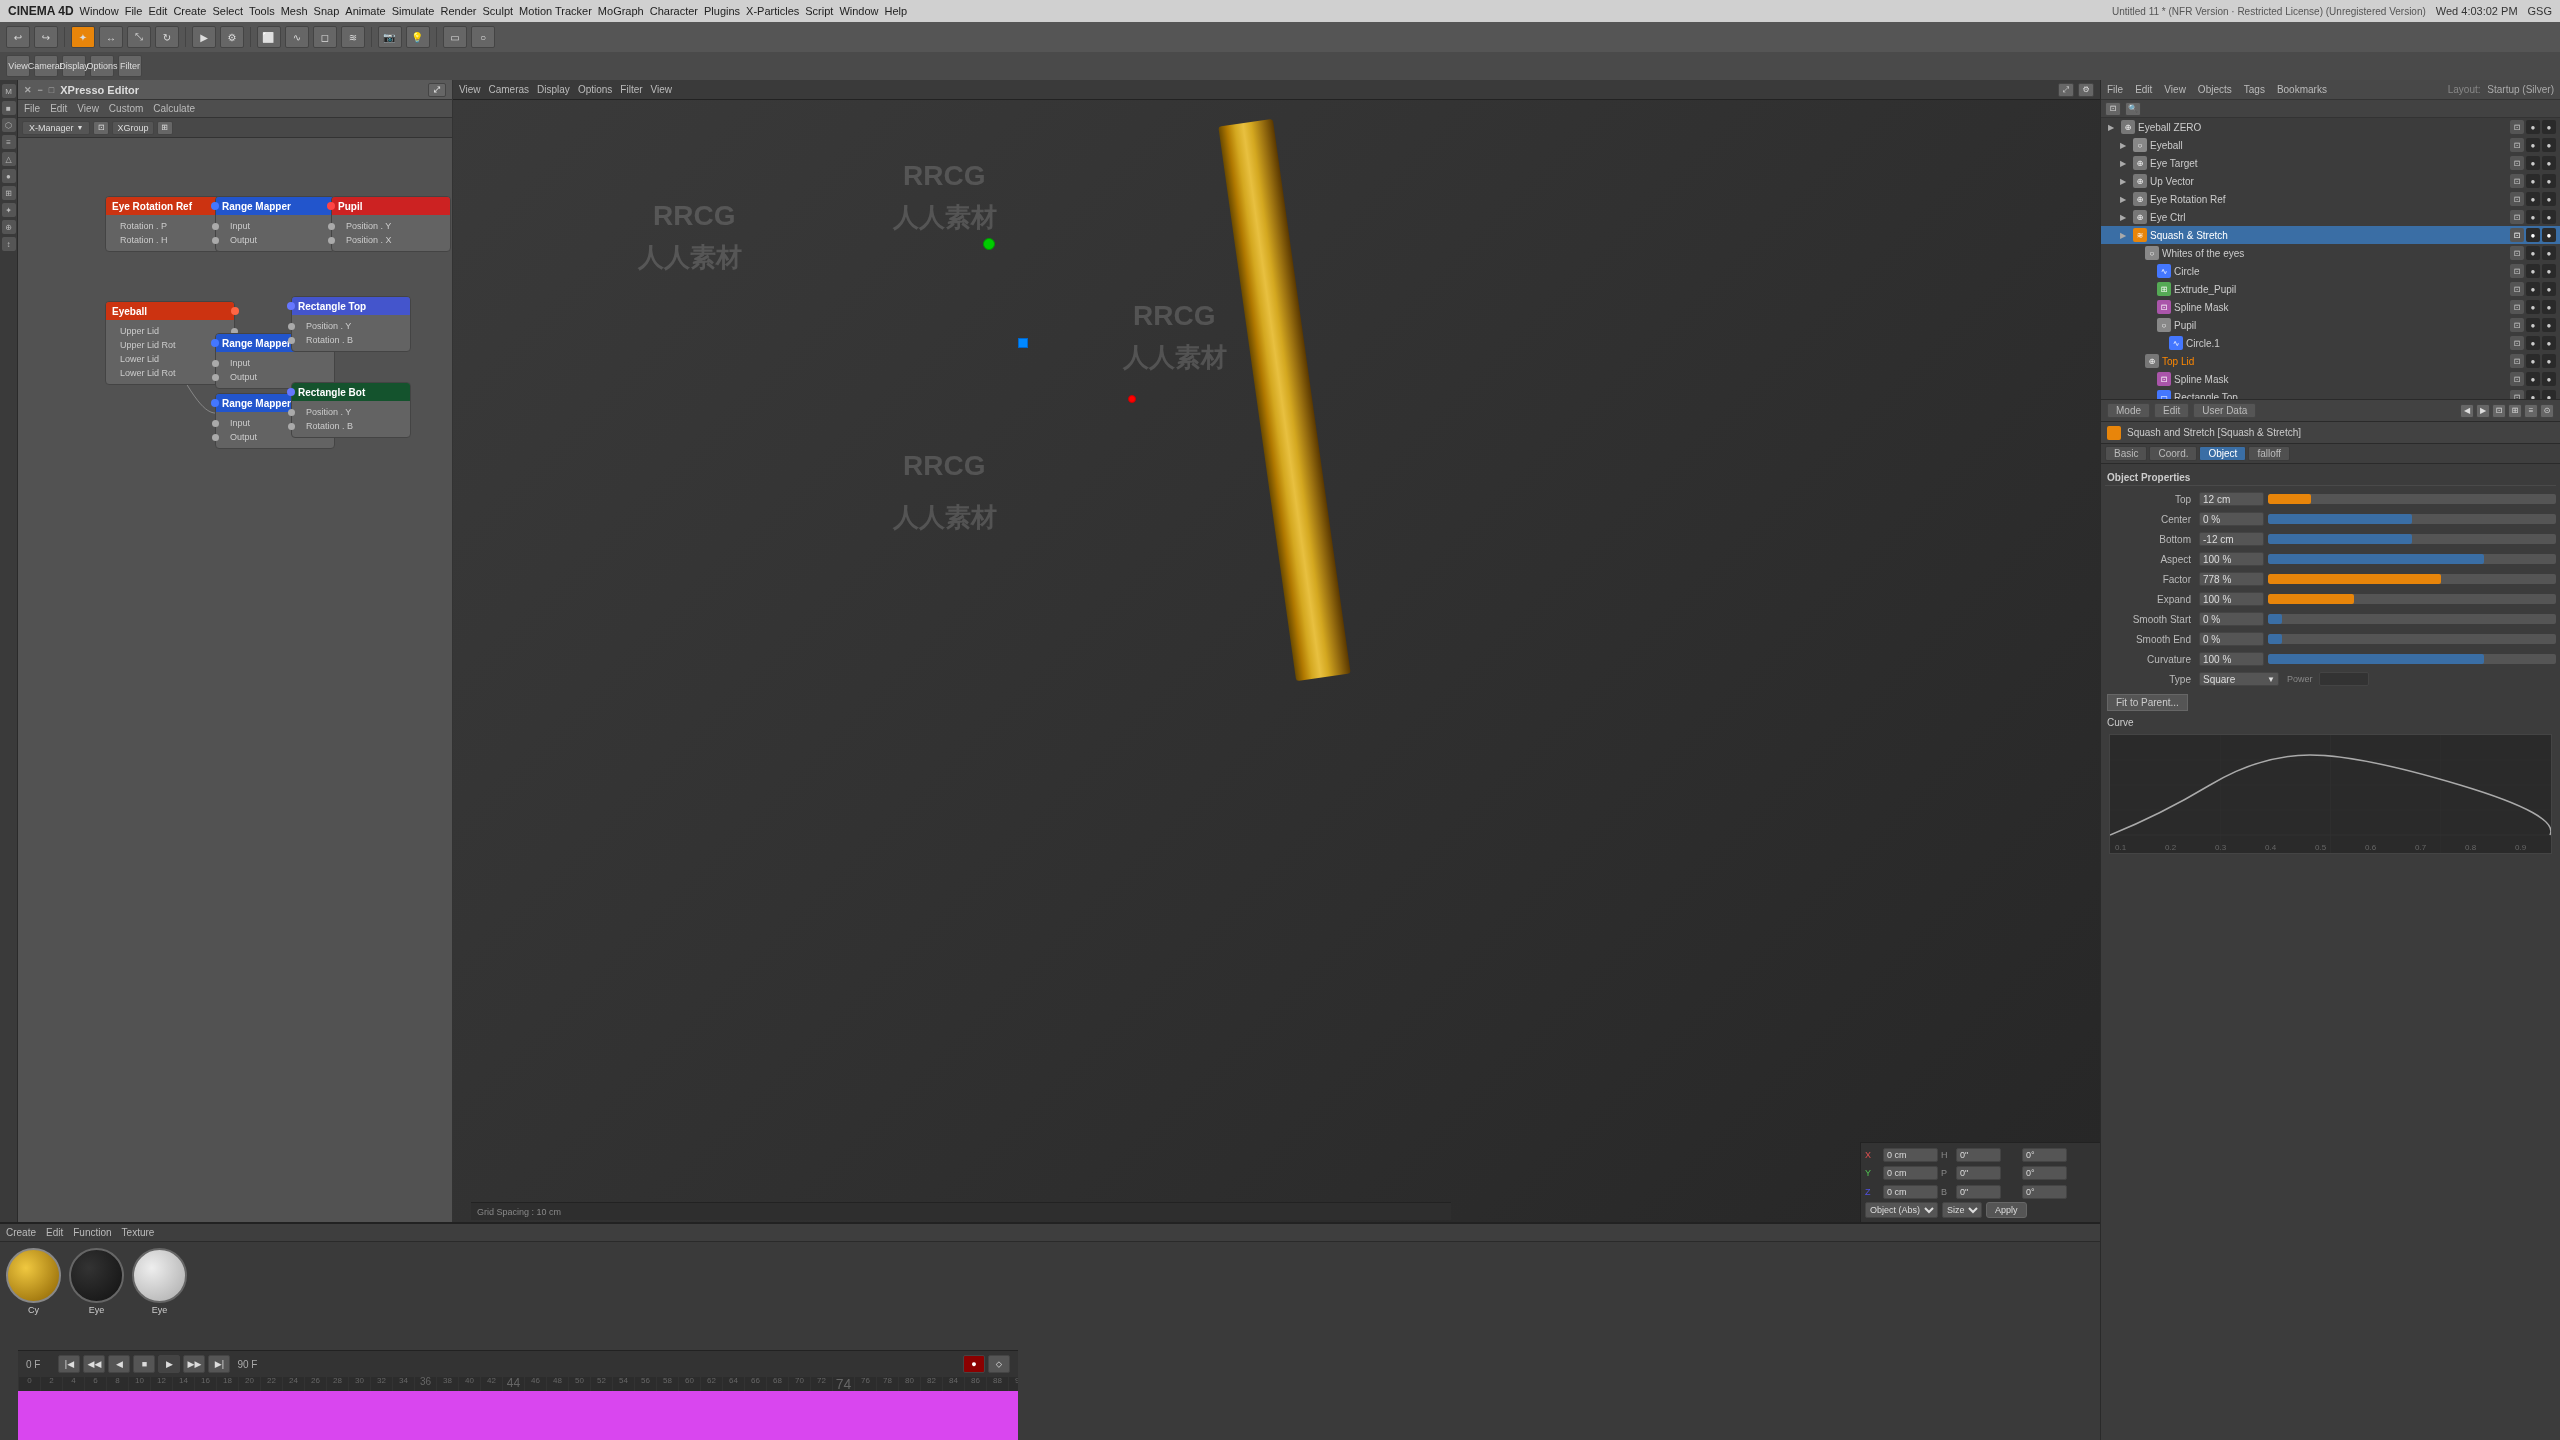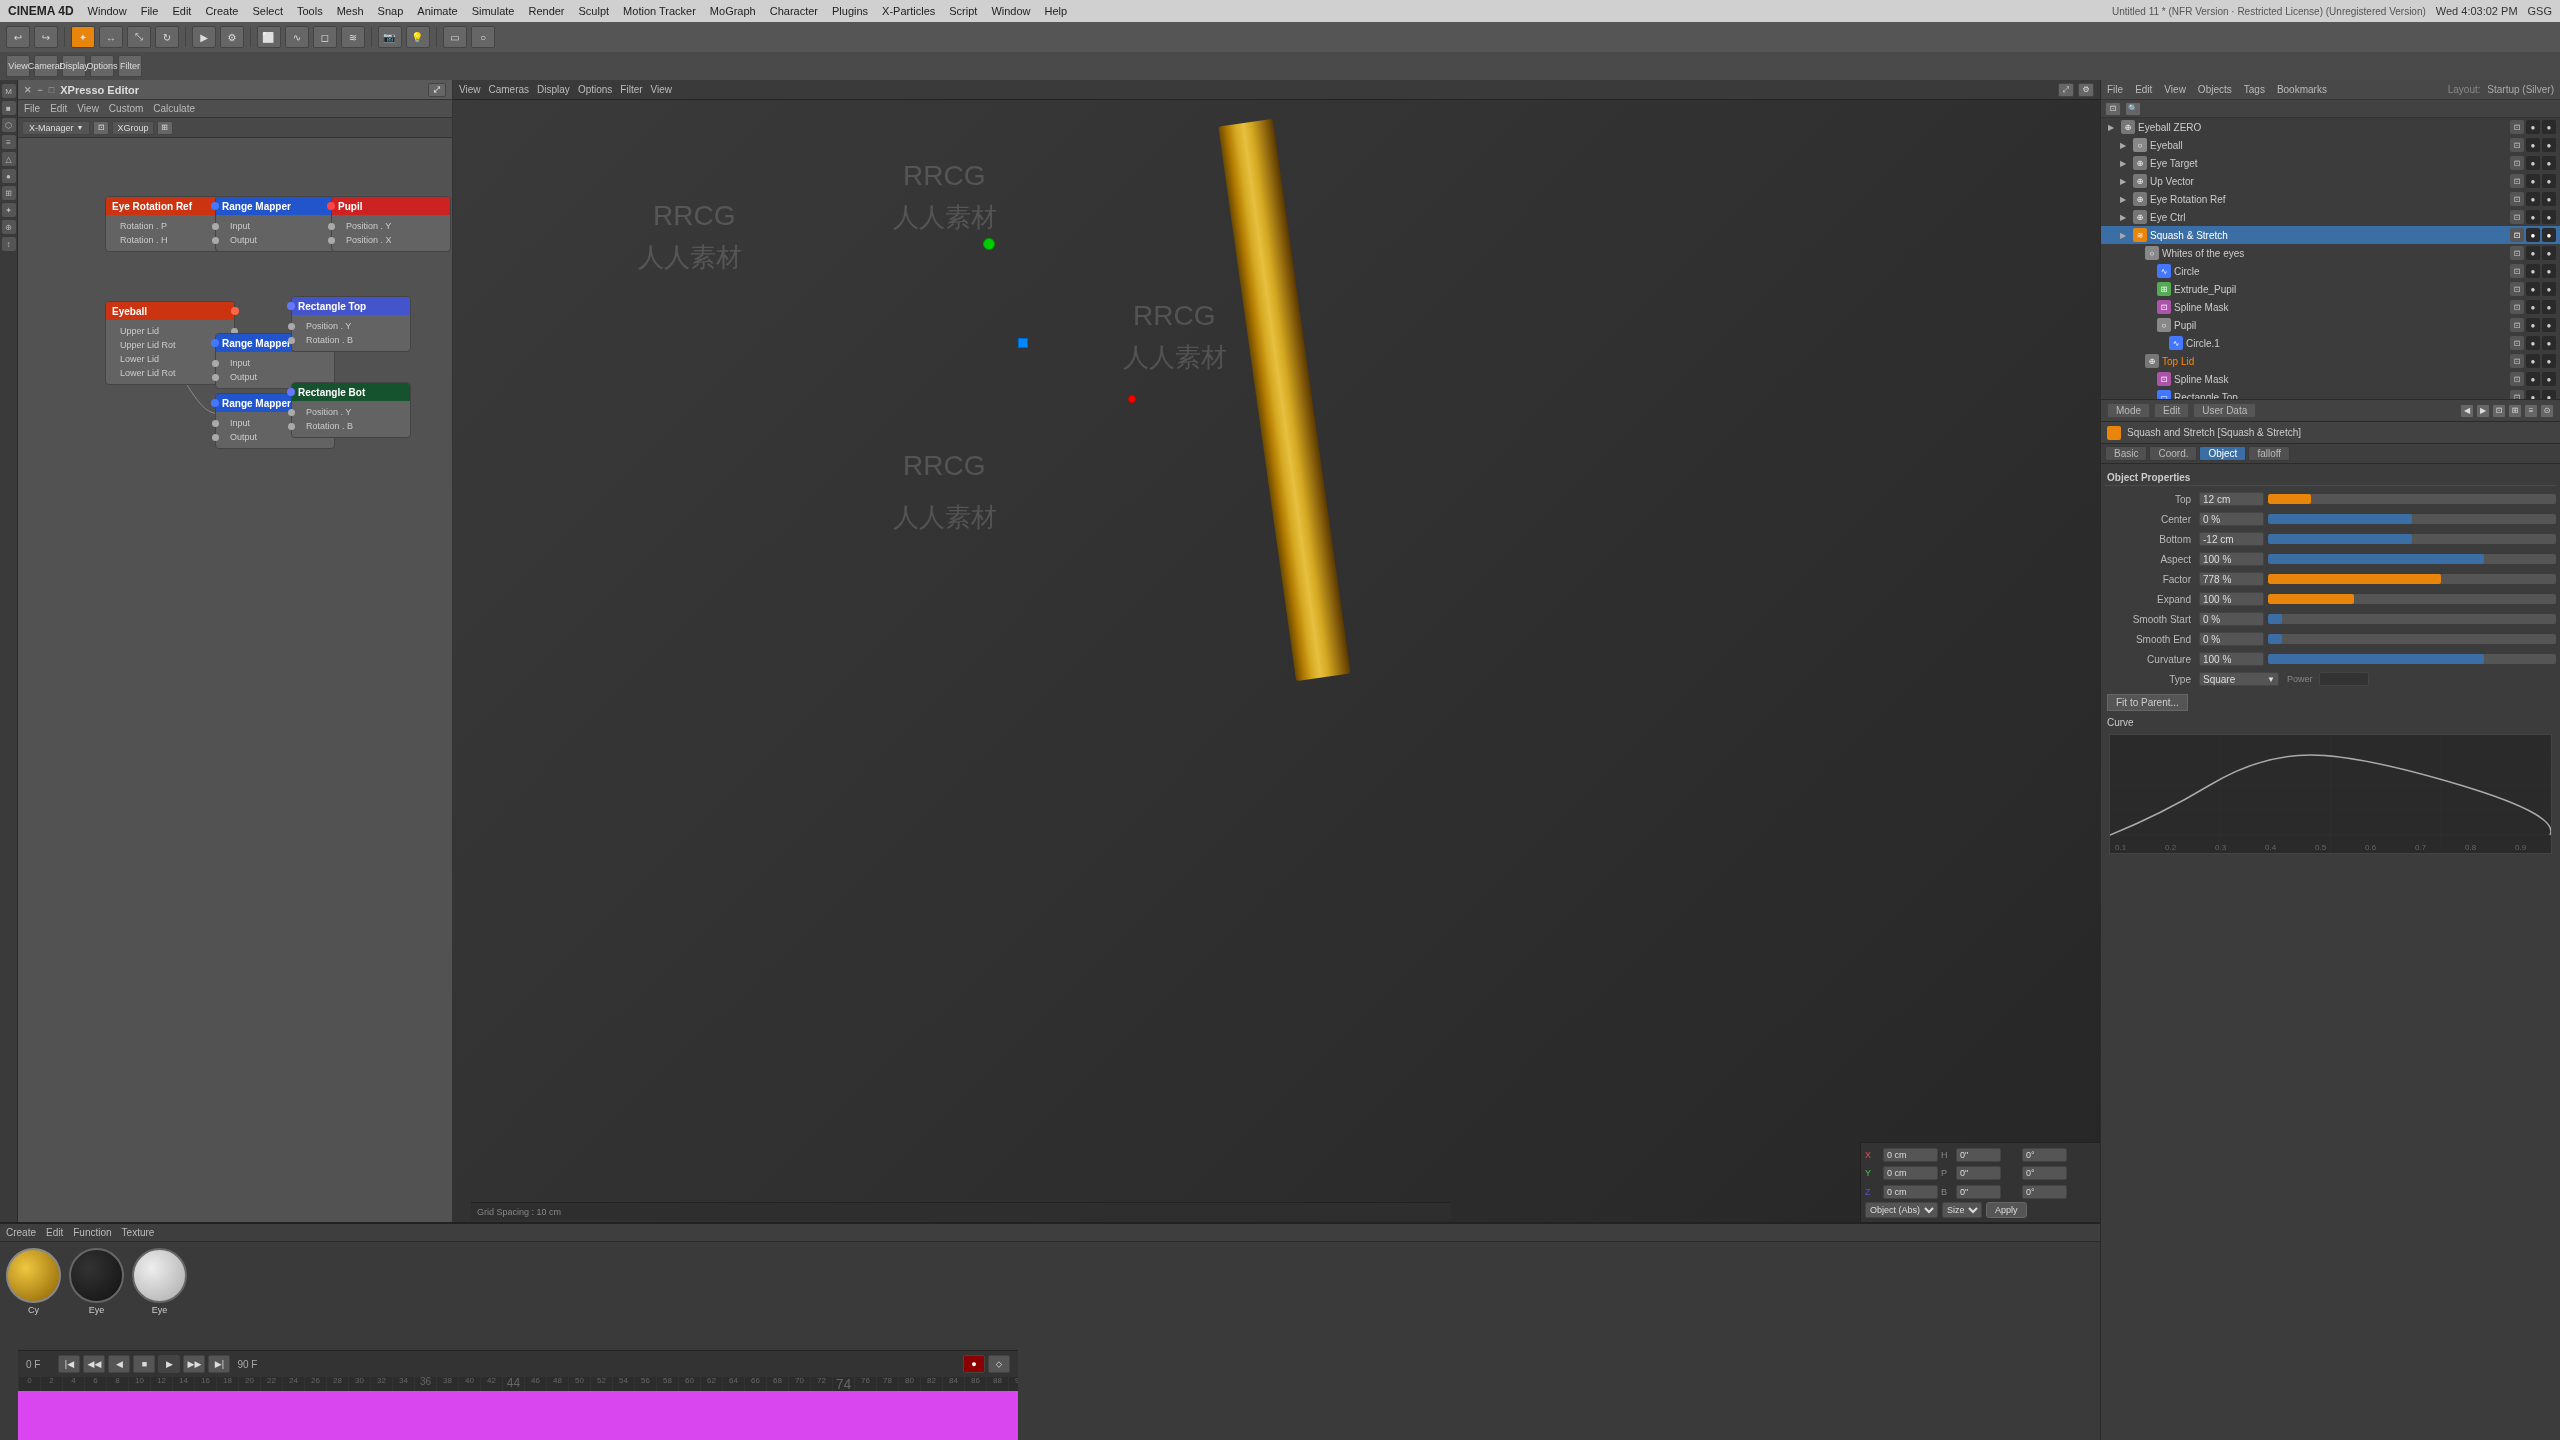--- a/index.html
+++ b/index.html
@@ -15,21 +15,21 @@
     }
 
     
     #menubar {
       width: 100%;
       height: 22px;
       background: #d0d0d0;
       display: flex;
       align-items: center;
       padding: 0 8px;
-      gap: 14px;
+      gap: 6px;
       position: absolute;
       top: 0; left: 0;
       z-index: 100;
     }
     #menubar .app-name {
       font-weight: bold;
       color: #222;
       font-size: 12px;
     }
     #menubar .menu-item {
@@ -244,21 +244,21 @@
       background: linear-gradient(135deg, #3a3a3a 0%, #252525 100%);
       position: relative;
       overflow: hidden;
     }
 
     
     .watermark {
       position: absolute;
       color: rgba(180,180,180,0.25);
       font-size: 32px;
-      font-weight: normal;
+      font-weight: bold;
       pointer-events: none;
       user-select: none;
       white-space: nowrap;
       text-align: center;
     }
 
     
     #right-panel {
       width: 460px;
       height: 100%;

